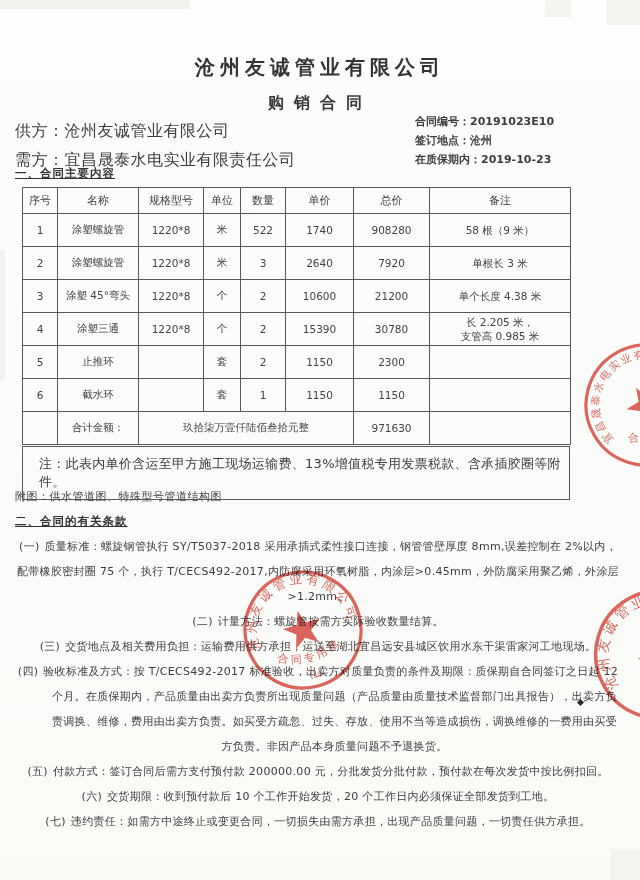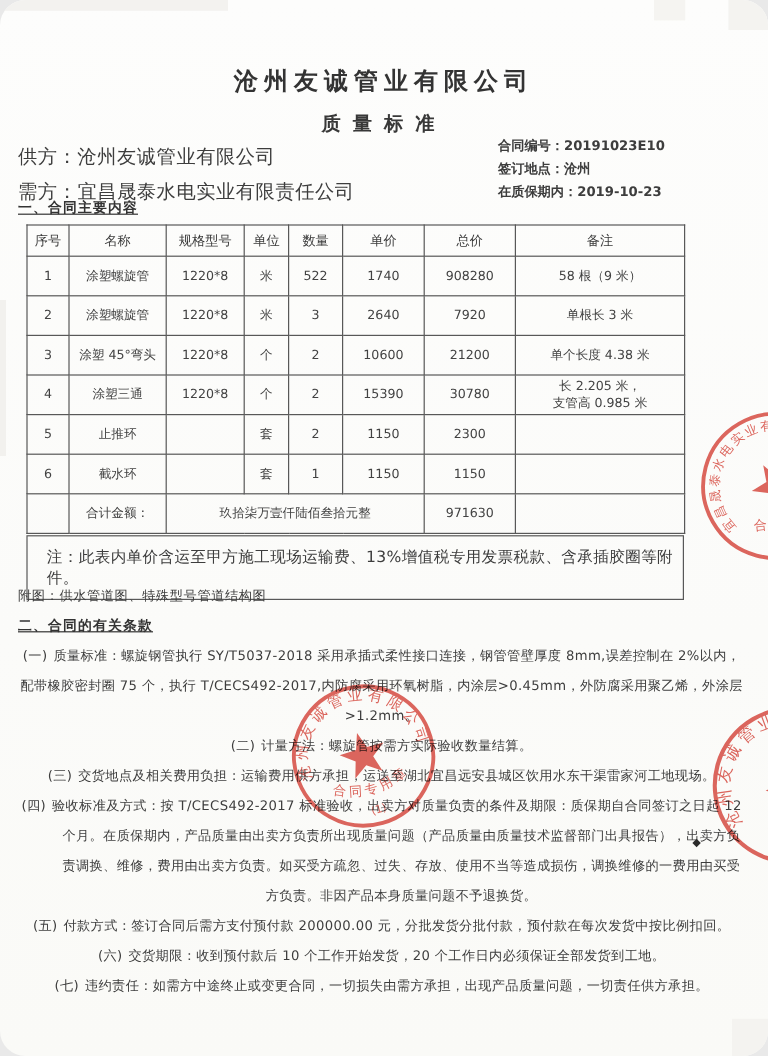--- a/index.html
+++ b/index.html
@@ -2,21 +2,20 @@
 <html><head>
 <meta charset="utf-8">
 <style>
   html,body{margin:0;padding:0;background:#e9e9e9;}
   .doc{
     position:relative;width:640px;height:880px;margin:0 auto;
     background:linear-gradient(180deg,#fdfdfc 0%,#fbfbf9 60%,#fafaf7 100%);
     overflow:hidden;
     font-family:"DejaVu Sans","Liberation Sans",sans-serif;
     color:#3a3a3a;
-    border-radius:21px;
   }
   .artifact{position:absolute;}
   .company-title{
     position:absolute;top:54px;left:0;width:100%;text-align:center;
     font-size:20px;font-weight:600;letter-spacing:5px;color:#333;
   }
   .doc-title{
     position:absolute;top:93px;left:0;width:100%;text-align:center;
     font-size:16px;font-weight:600;letter-spacing:10px;color:#383838;
   }
@@ -66,21 +65,21 @@
 
 <div class="doc">
 
   <div class="artifact" style="left:0;top:0;width:190px;height:9px;background:#f3f2ef;"></div>
   <div class="artifact" style="left:545px;top:0;width:26px;height:17px;background:#f5f4f1;"></div>
   <div class="artifact" style="left:607px;top:0;width:33px;height:25px;background:#f4f3f0;"></div>
   <div class="artifact" style="left:610px;top:849px;width:30px;height:31px;background:#f4f3f0;"></div>
   <div class="artifact" style="left:0;top:250px;width:5px;height:130px;background:#f2f1ee;"></div>
 
   <div class="company-title">沧州友诚管业有限公司</div>
-  <div class="doc-title">质量标准</div>
+  <div class="doc-title">购销合同</div>
 
   <div class="party-line" style="top:121px;">
     <span>供方：</span><span>沧州友诚管业有限公司</span>
   </div>
   <div class="party-line" style="top:150px;">
     <span>需方：</span><span>宜昌晟泰水电实业有限责任公司</span>
   </div>
 
   <div class="meta-block">
     <div class="meta-line">

